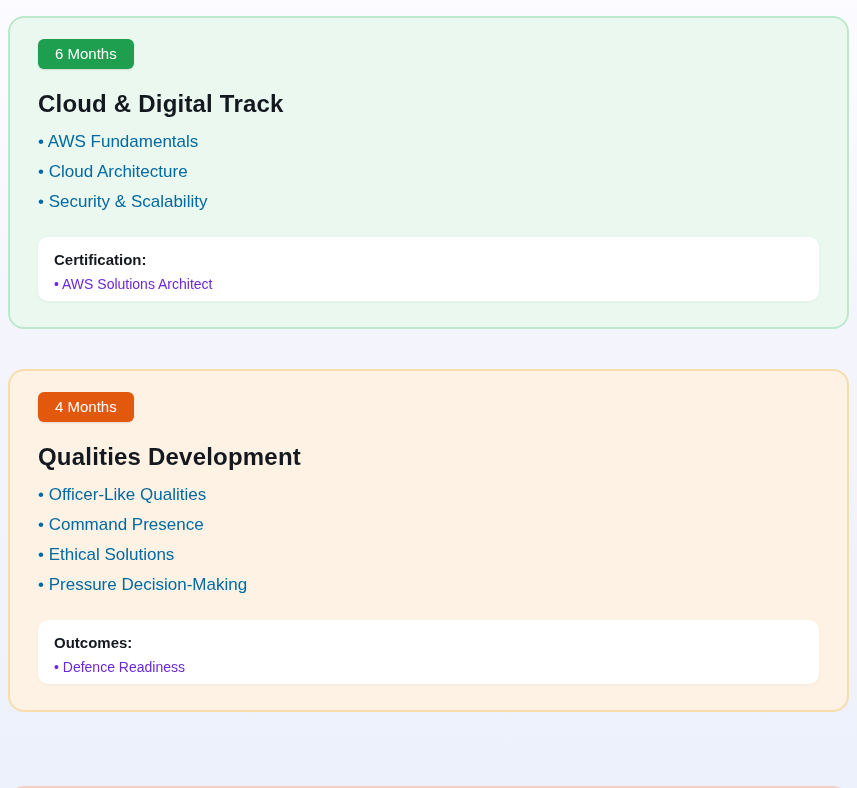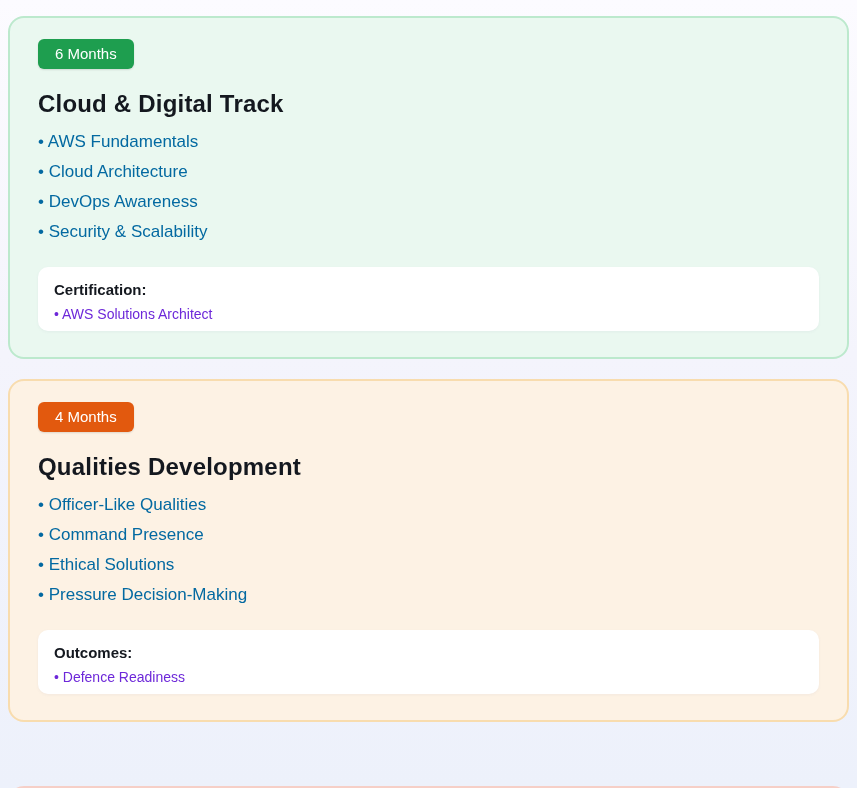--- a/index.html
+++ b/index.html
@@ -13,21 +13,21 @@
 
   .track-card {
     border-radius: 16px;
     border: 2px solid;
     padding: 21px 28px 26px 28px;
     position: relative;
   }
   .card-green {
     background: #eaf8f0;
     border-color: #bce9cd;
-    margin-bottom: 20px;
+    margin-bottom: 40px;
   }
   .card-orange {
     background: #fdf2e4;
     border-color: #f8dcae;
   }
 
   .badge {
     display: inline-block;
     color: #ffffff;
     font-size: 15px;
@@ -92,21 +92,20 @@
 <body>
 
 <div class="stack">
 
   <section class="track-card card-green">
     <span class="badge badge-green">6 Months</span>
     <h2 class="card-title">Cloud &amp; Digital Track</h2>
     <ul class="curriculum">
       <li>AWS Fundamentals</li>
       <li>Cloud Architecture</li>
-      <li>DevOps Awareness</li>
       <li>Security &amp; Scalability</li>
     </ul>
     <div class="info-panel">
       <div class="panel-label">Certification:</div>
       <ul class="panel-list">
         <li>AWS Solutions Architect</li>
       </ul>
     </div>
   </section>
 

